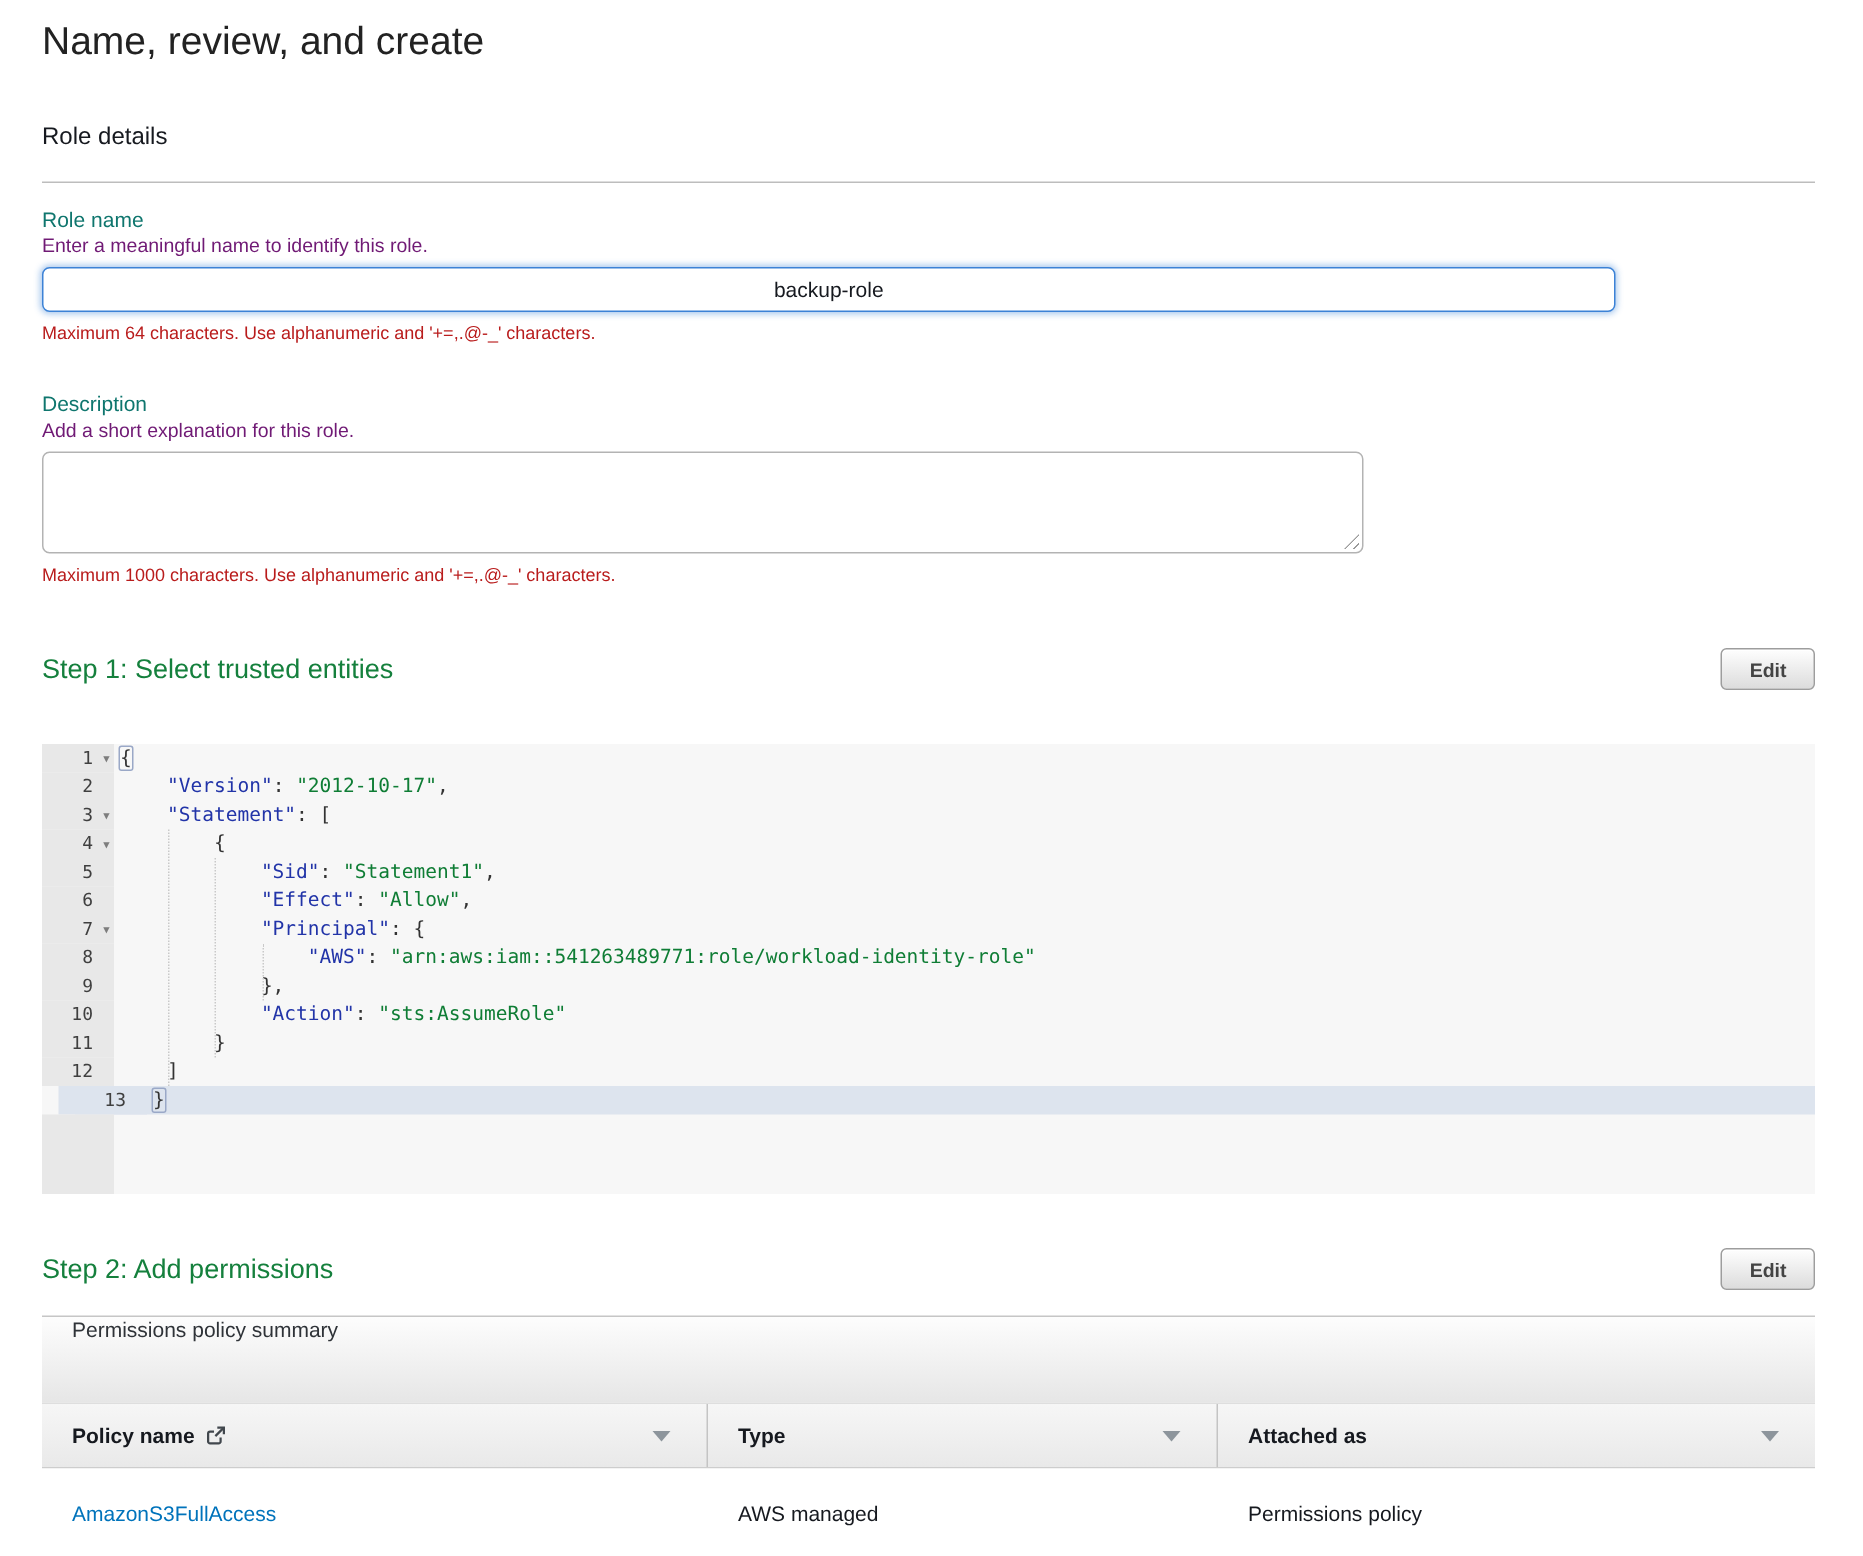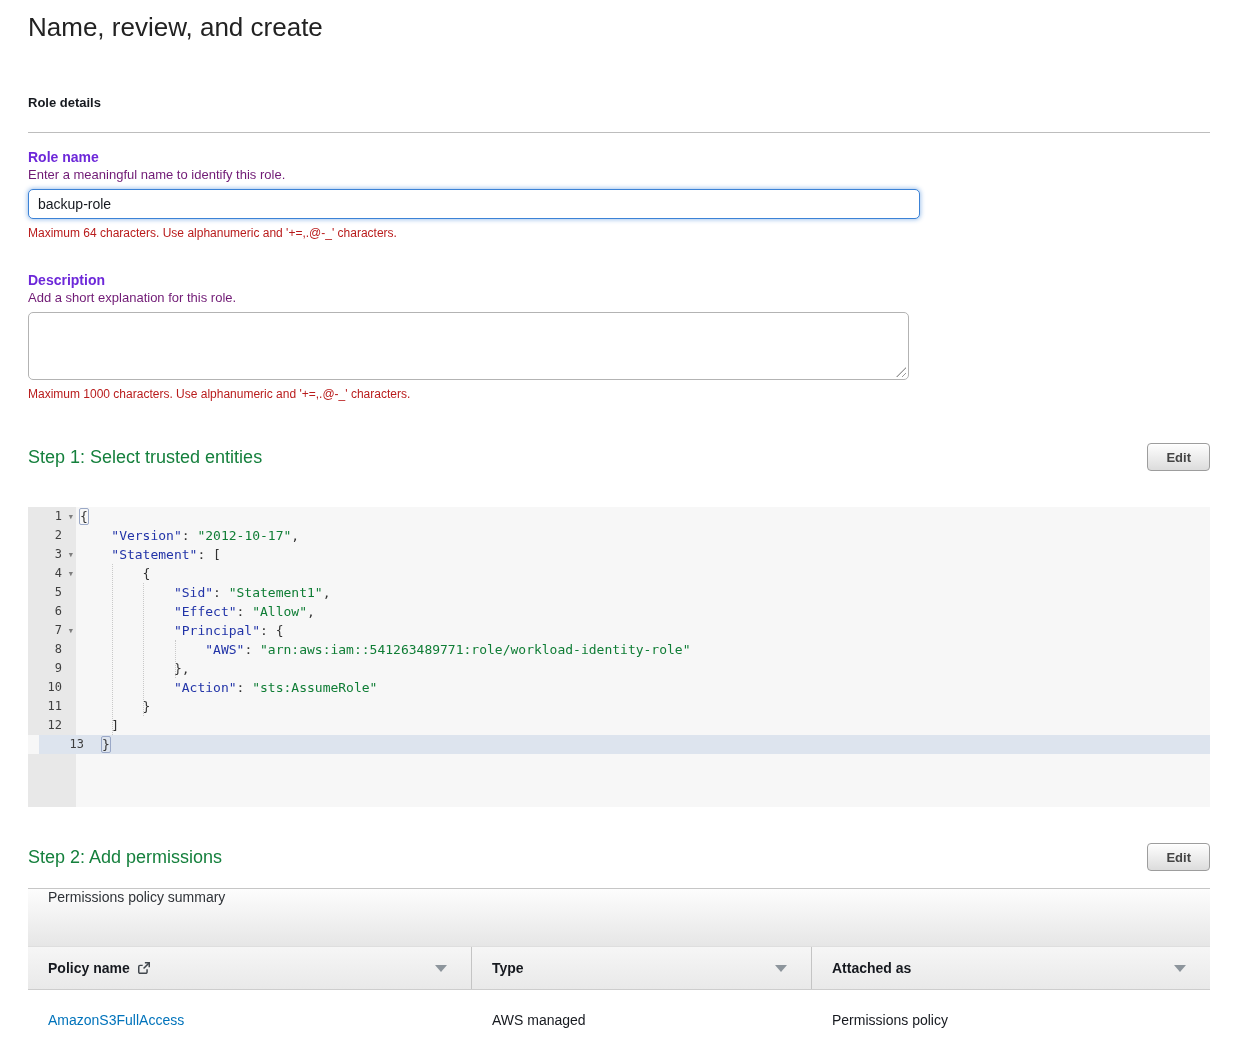--- a/index.html
+++ b/index.html
@@ -7,34 +7,35 @@
   body {
     width: 1242px; height: 1037px; overflow: hidden;
     background: #ffffff;
     font-family: "Liberation Sans", sans-serif;
     color: #16191f;
   }
   .page { padding: 0 32px 0 28px; }
 
   .page-title { font-size: 26px; font-weight: 400; color: #222; margin: 12px 0 0 0; line-height: 30px; }
 
-  .section-heading { font-size: 13px; font-weight: 700; color: #16191f; margin-top: 52px; line-height: 18px; }
+  .section-heading { font-size: 16px; font-weight: 400; color: #16191f; margin-top: 41px; line-height: 18px; }
   .divider { border: none; border-top: 1px solid #bdbdbd; margin: 20px 0 0 0; }
 
   .field { margin-top: 16px; }
   .field-2 { margin-top: 32px; }
-  .field-label { font-size: 14px; color: #6d28d9; line-height: 16px; font-weight: bold; }
+  .field-label { font-size: 14px; color: #0f766e; line-height: 16px; }
   .field-desc { font-size: 13px; color: #701a75; margin-top: 3px; line-height: 14px; }
   .field-hint { font-size: 12px; color: #b91c1c; margin-top: 7px; line-height: 14px; }
 
   .text-input {
-    display: block; width: 892px; height: 30px; margin-top: 7px; padding: 0 9px;
+    display: block; width: 1049px; height: 30px; margin-top: 7px; padding: 0 9px;
     font-family: "Liberation Sans", sans-serif; font-size: 14px; color: #16191f;
     border: 1px solid #3c82d6; border-radius: 5px; outline: none;
     box-shadow: 0 0 4px 1px rgba(60, 130, 214, 0.45);
+    text-align: center;
   }
   .ta-wrap { position: relative; width: 881px; margin-top: 7px; }
   .textarea-input {
     display: block; width: 881px; height: 68px; padding: 6px 9px; resize: none;
     font-family: "Liberation Sans", sans-serif; font-size: 14px; color: #16191f;
     border: 1px solid #b3b3b3; border-radius: 5px; outline: none; background: #fff;
   }
   .resize-grip {
     position: absolute; right: 3px; bottom: 3px; width: 10px; height: 10px;
     background: repeating-linear-gradient(135deg, transparent 0 3px, #9a9a9a 3px 4px);

